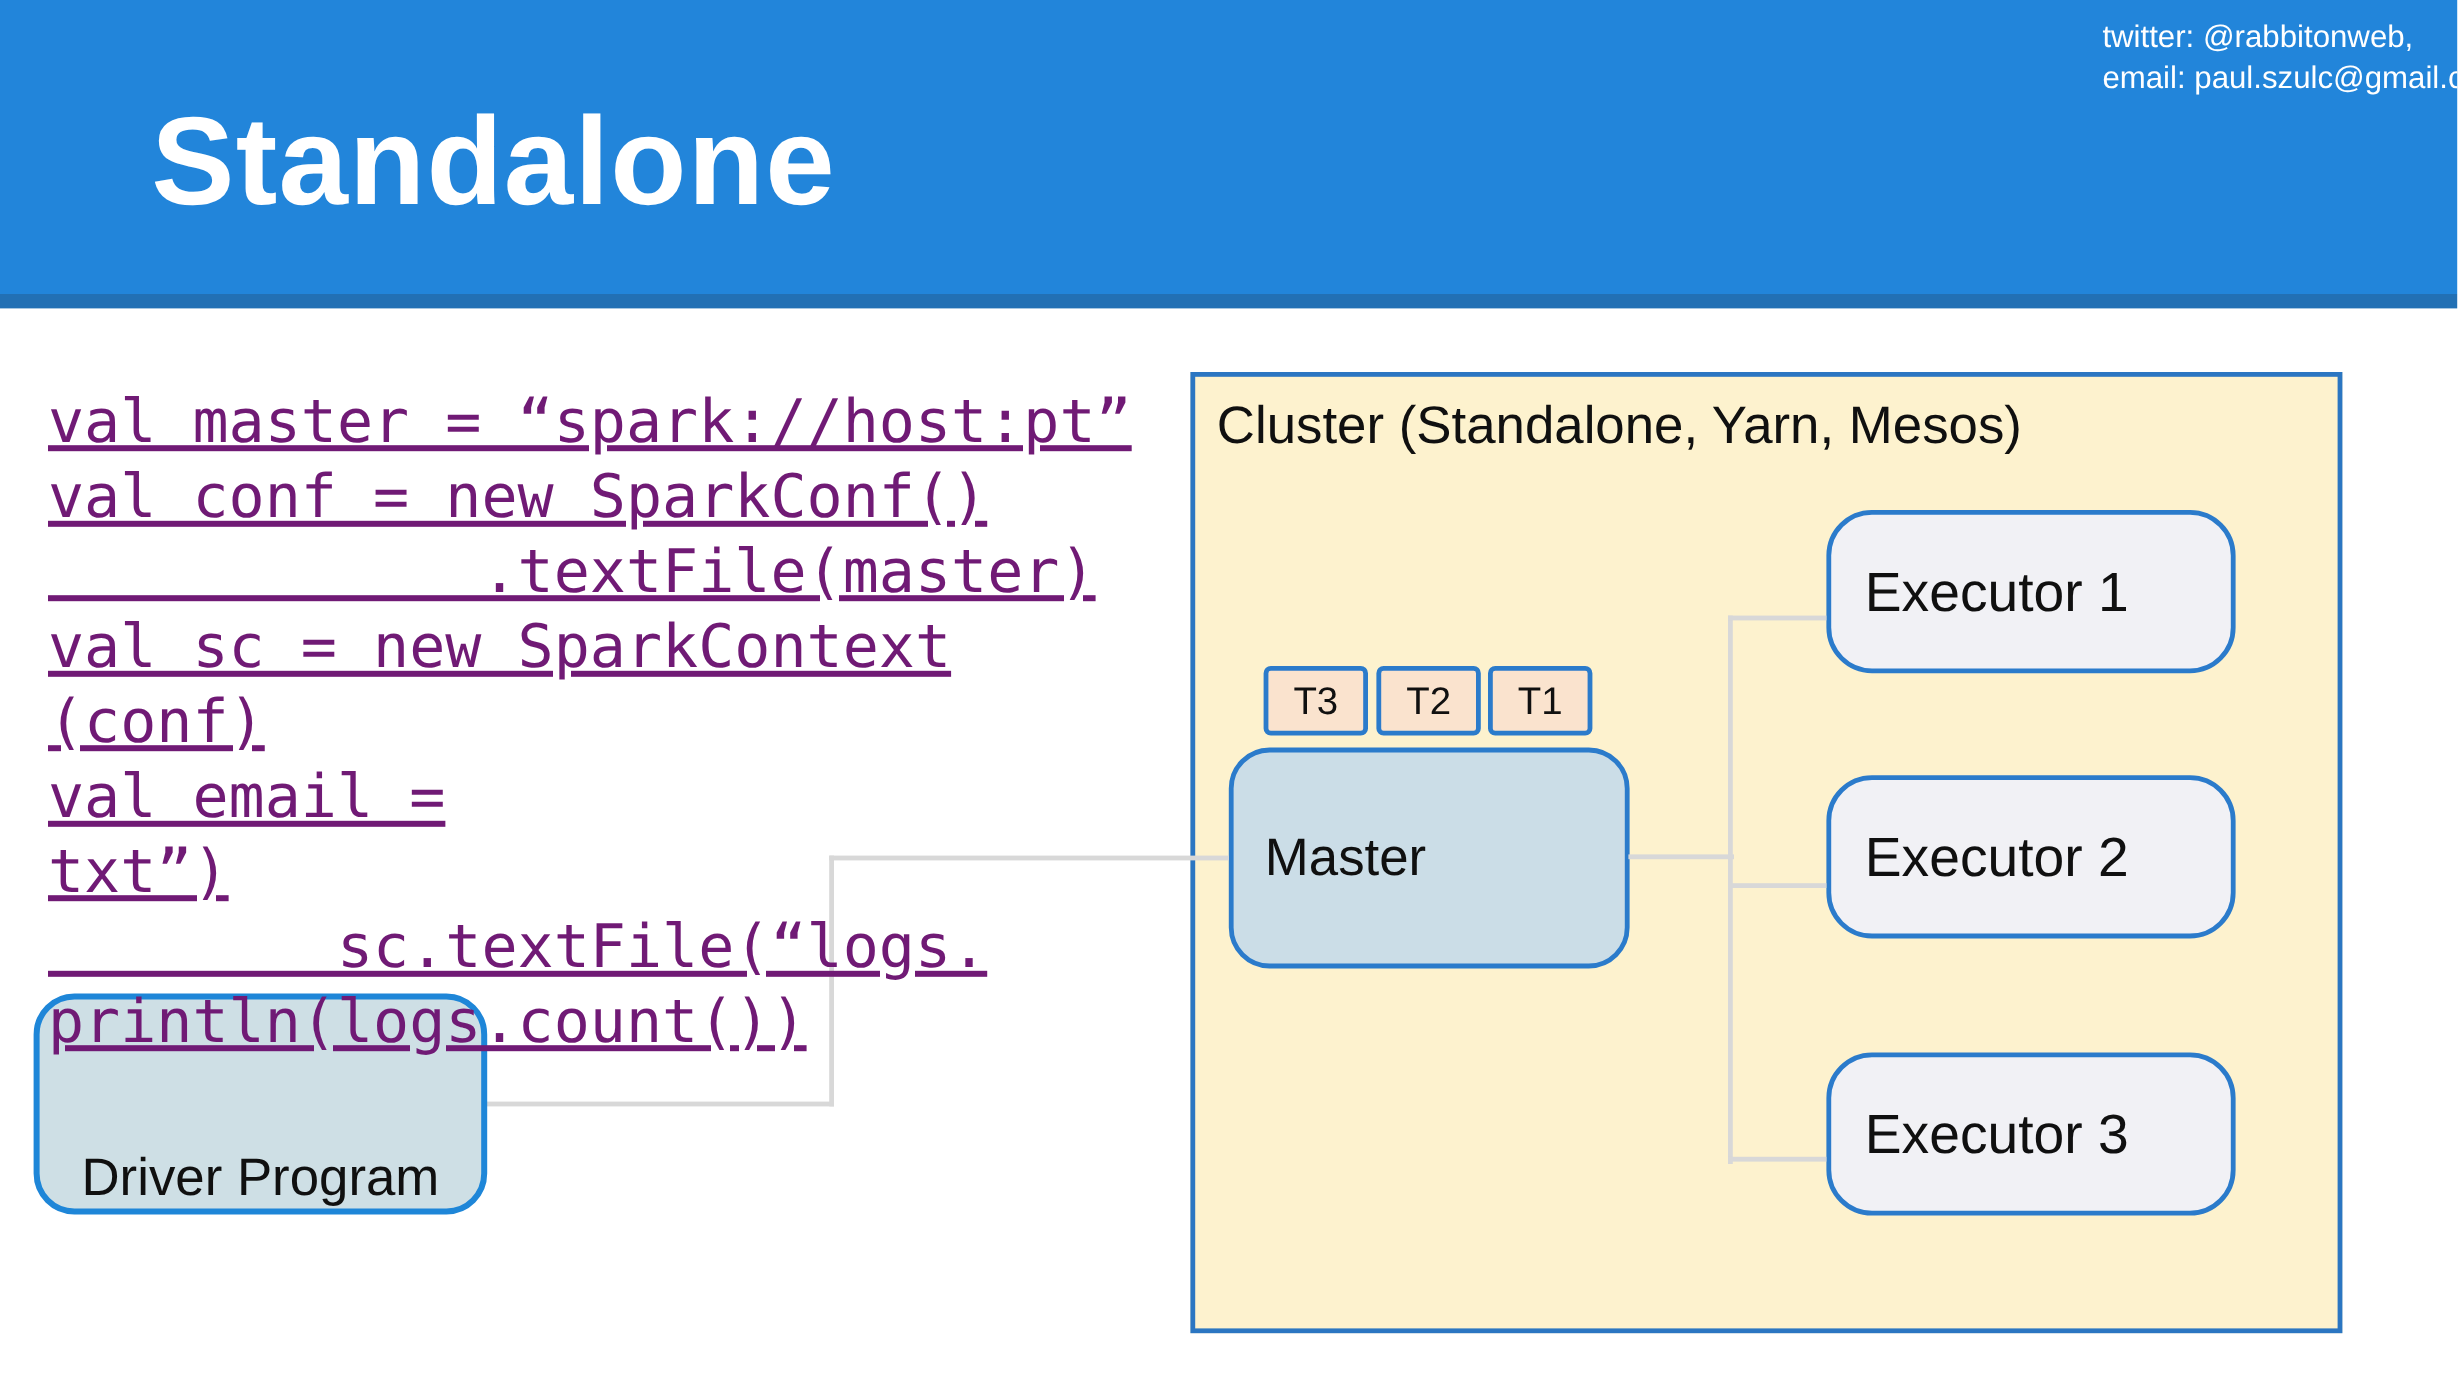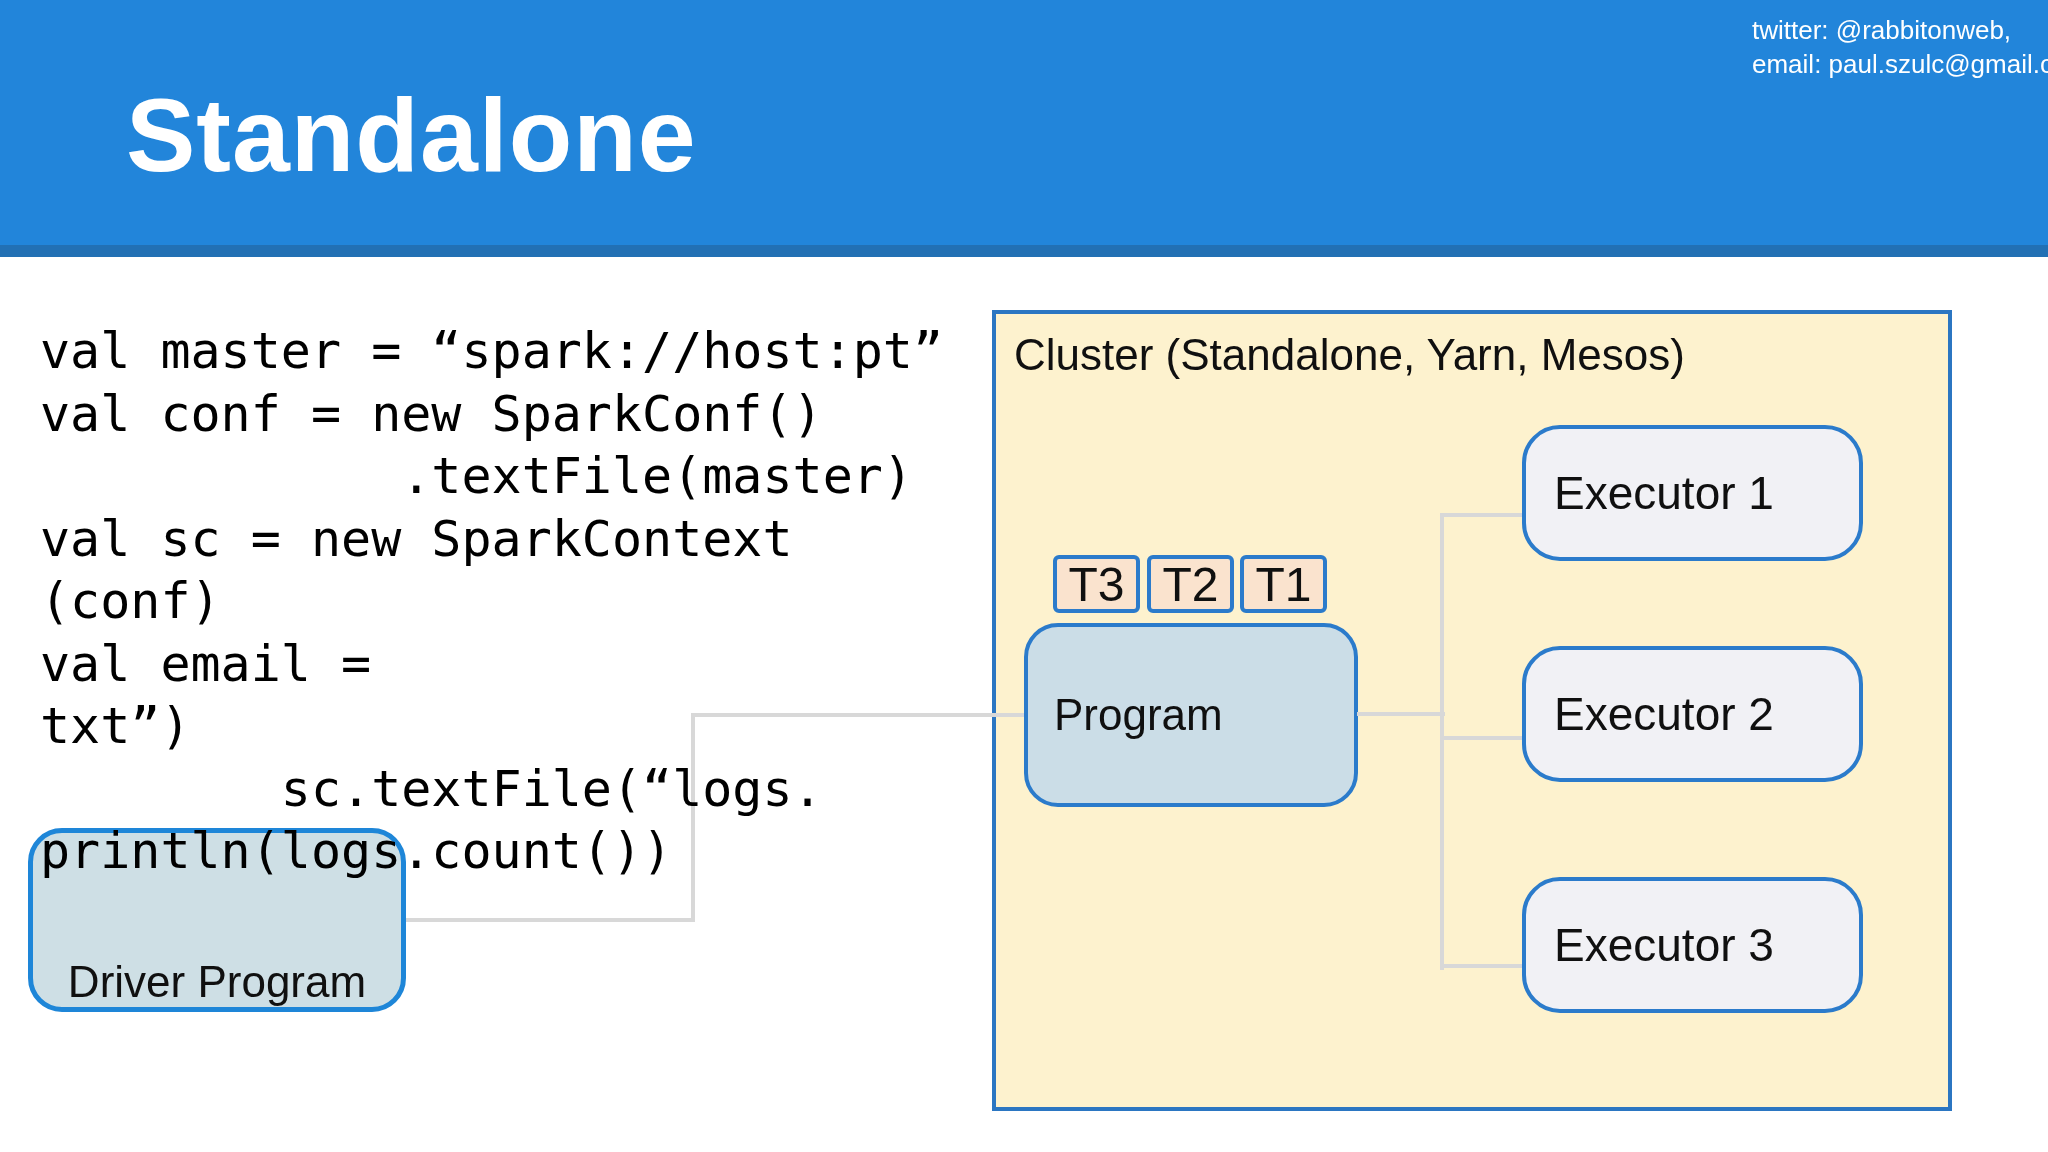--- a/index.html
+++ b/index.html
@@ -24,21 +24,21 @@
   }
   .contact {
     position:absolute; left:1752px; top:14px;
     font-size:26px; line-height:1.3; color:#ffffff; white-space:nowrap;
   }
 
   
   .code {
     position:absolute; left:40px; top:320px; z-index:5;
     font-family:"DejaVu Sans Mono", monospace;
-    font-size:50px; line-height:62.5px; color:#000000;
+    font-size:50px; line-height:62.5px; color:#701a75;text-decoration:underline;
   }
   .code-line { white-space:pre; }
 
   
   .conn { position:absolute; background:var(--connector, #D8D8D8); z-index:3; }
   .c-driver-h   { left:368px;  top:918px; width:327px; height:4px; }
   .c-driver-v   { left:691px;  top:713px; width:4px;   height:209px; }
   .c-to-master  { left:691px;  top:713px; width:333px; height:4px; }
   .c-master-out { left:1357px; top:712px; width:88px;  height:4px; }
   .c-trunk-v    { left:1440px; top:513px; width:4px;   height:457px; }
@@ -55,21 +55,21 @@
   }
   .cluster-title {
     position:absolute; left:18px; top:16px;
     font-size:44px; color:#101010; white-space:nowrap;
   }
   .task {
     position:absolute; top:241px; width:87px; height:58px; box-sizing:border-box;
     background:var(--task-fill, #FAE3CE);
     border:4px solid var(--box-border, #2B7BCB); border-radius:6px;
     display:flex; align-items:center; justify-content:center;
-    font-size:48px; color:#101010;
+    font-size:32px; color:#101010;
   }
   .task-t3 { left:57px; }
   .task-t2 { left:151px; }
   .task-t1 { left:244px; }
   .master {
     position:absolute; left:28px; top:309px; width:334px; height:184px;
     box-sizing:border-box;
     background:var(--master-fill, #CBDDE7);
     border:4px solid var(--box-border, #2B7BCB); border-radius:34px;
     display:flex; align-items:center;
@@ -128,21 +128,21 @@
       <span>T3</span>
     </div>
     <div class="task task-t2">
       <span>T2</span>
     </div>
     <div class="task task-t1">
       <span>T1</span>
     </div>
 
     <div class="master">
-      <span>Program</span>
+      <span>Master</span>
     </div>
 
     <div class="executor exec-1">
       <span>Executor 1</span>
     </div>
     <div class="executor exec-2">
       <span>Executor 2</span>
     </div>
     <div class="executor exec-3">
       <span>Executor 3</span>

